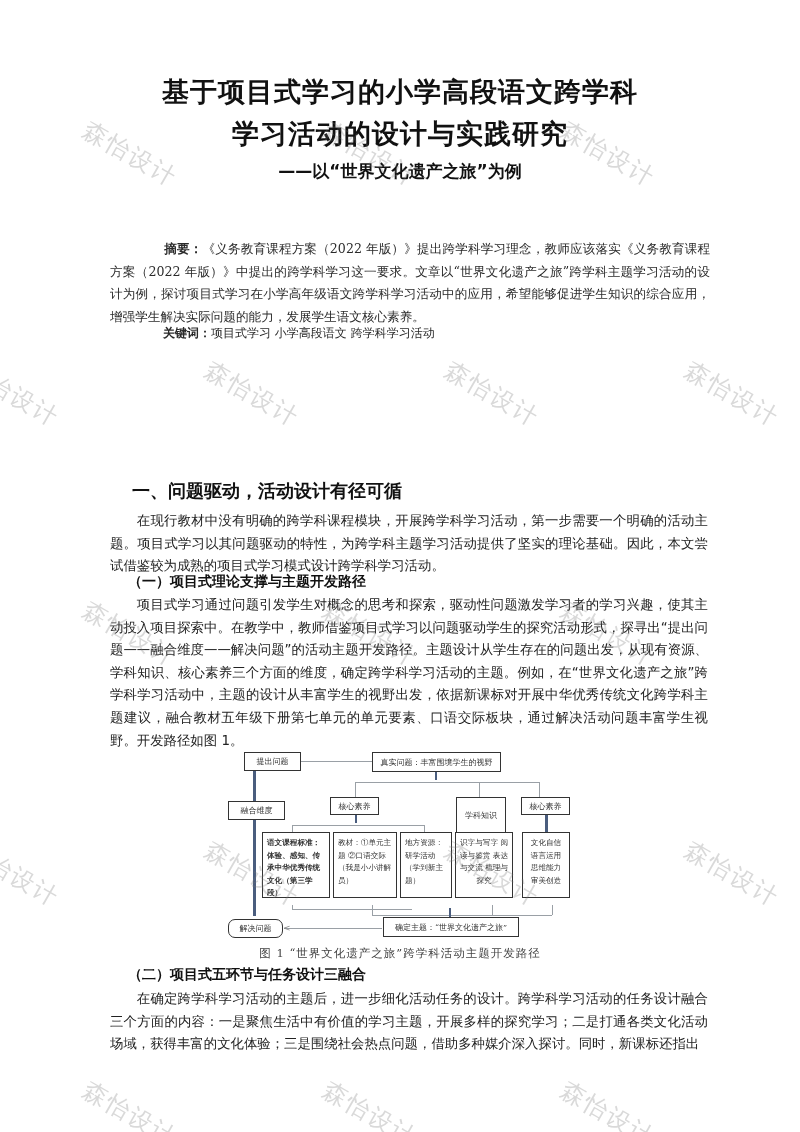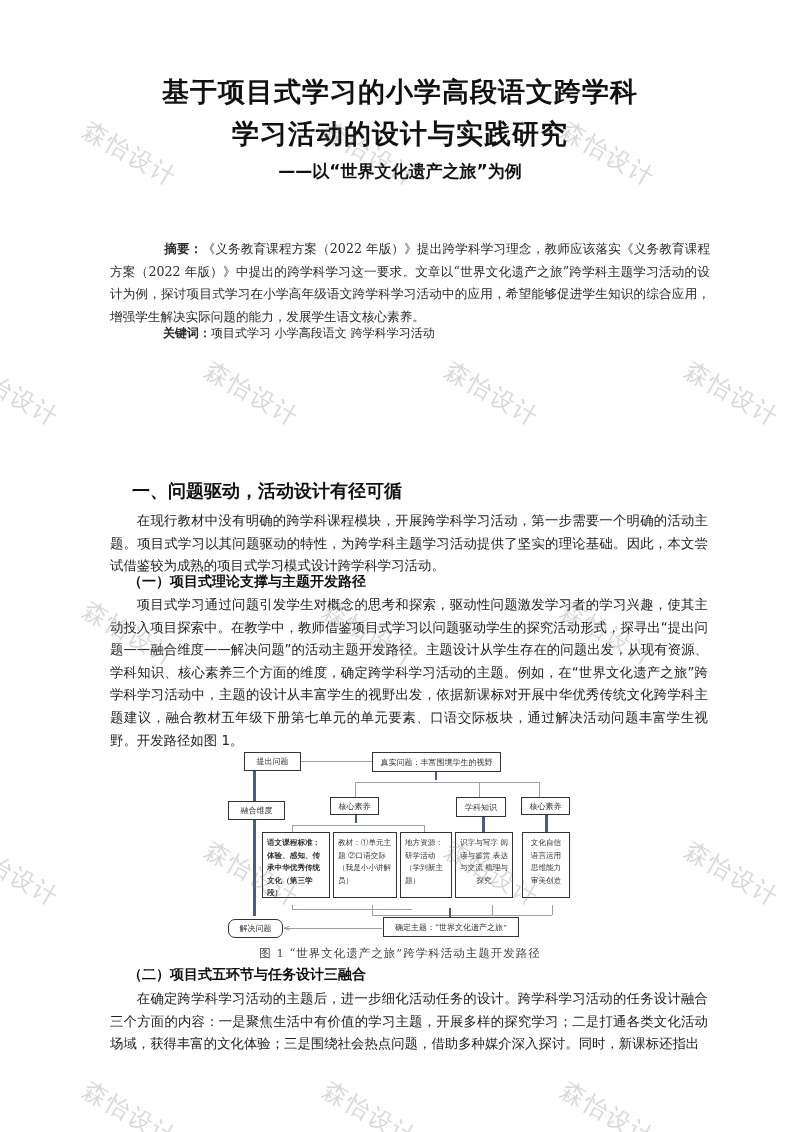--- a/index.html
+++ b/index.html
@@ -87,21 +87,21 @@
     <div class="line" style="left:270px;top:160px;width:1px;height:10px;"></div>
     <div class="line" style="left:330px;top:160px;width:1px;height:10px;"></div>
     <div class="thick" style="left:227px;top:163px;width:2px;height:9px;"></div>
     <div class="line" style="left:62px;top:183px;width:98px;height:1px;"></div>
     <div style="position:absolute;left:61px;top:179px;font-size:9px;color:#888;line-height:9px;">&lt;</div>
 
     <div class="box" style="left:22px;top:7px;width:57px;height:19px;">提出问题</div>
     <div class="box" style="left:150px;top:7px;width:129px;height:20px;">真实问题：丰富围境学生的视野</div>
     <div class="box" style="left:6px;top:56px;width:57px;height:19px;">融合维度</div>
     <div class="box" style="left:108px;top:52px;width:49px;height:18px;">核心素养</div>
-    <div class="box" style="left:234px;top:52px;width:50px;height:20px;">学科知识</div>
+    <div class="box" style="left:234px;top:52px;width:50px;height:36px;">学科知识</div>
     <div class="box" style="left:299px;top:52px;width:49px;height:18px;text-align:right;">核心素养</div>
 
     <div class="box multi" style="left:40px;top:87px;width:68px;height:66px;font-weight:bold;">语文课程标准：体验、感知、传承中华优秀传统文化（第三学段）</div>
     <div class="box multi" style="left:111px;top:87px;width:64px;height:66px;">教材：①单元主题 ②口语交际（我是小小讲解员）</div>
     <div class="box multi" style="left:178px;top:87px;width:52px;height:66px;">地方资源：研学活动（学到新主题）</div>
     <div class="box multi" style="left:233px;top:87px;width:58px;height:66px;text-align:center;justify-content:center;">识字与写字 阅读与鉴赏 表达与交流 梳理与探究</div>
     <div class="box multi" style="left:300px;top:87px;width:48px;height:66px;text-align:center;justify-content:center;">文化自信 语言运用 思维能力 审美创造</div>
 
     <div class="box" style="left:6px;top:174px;width:55px;height:19px;border-radius:7px;">解决问题</div>
     <div class="box" style="left:161px;top:172px;width:136px;height:20px;">确定主题：“世界文化遗产之旅”</div>

